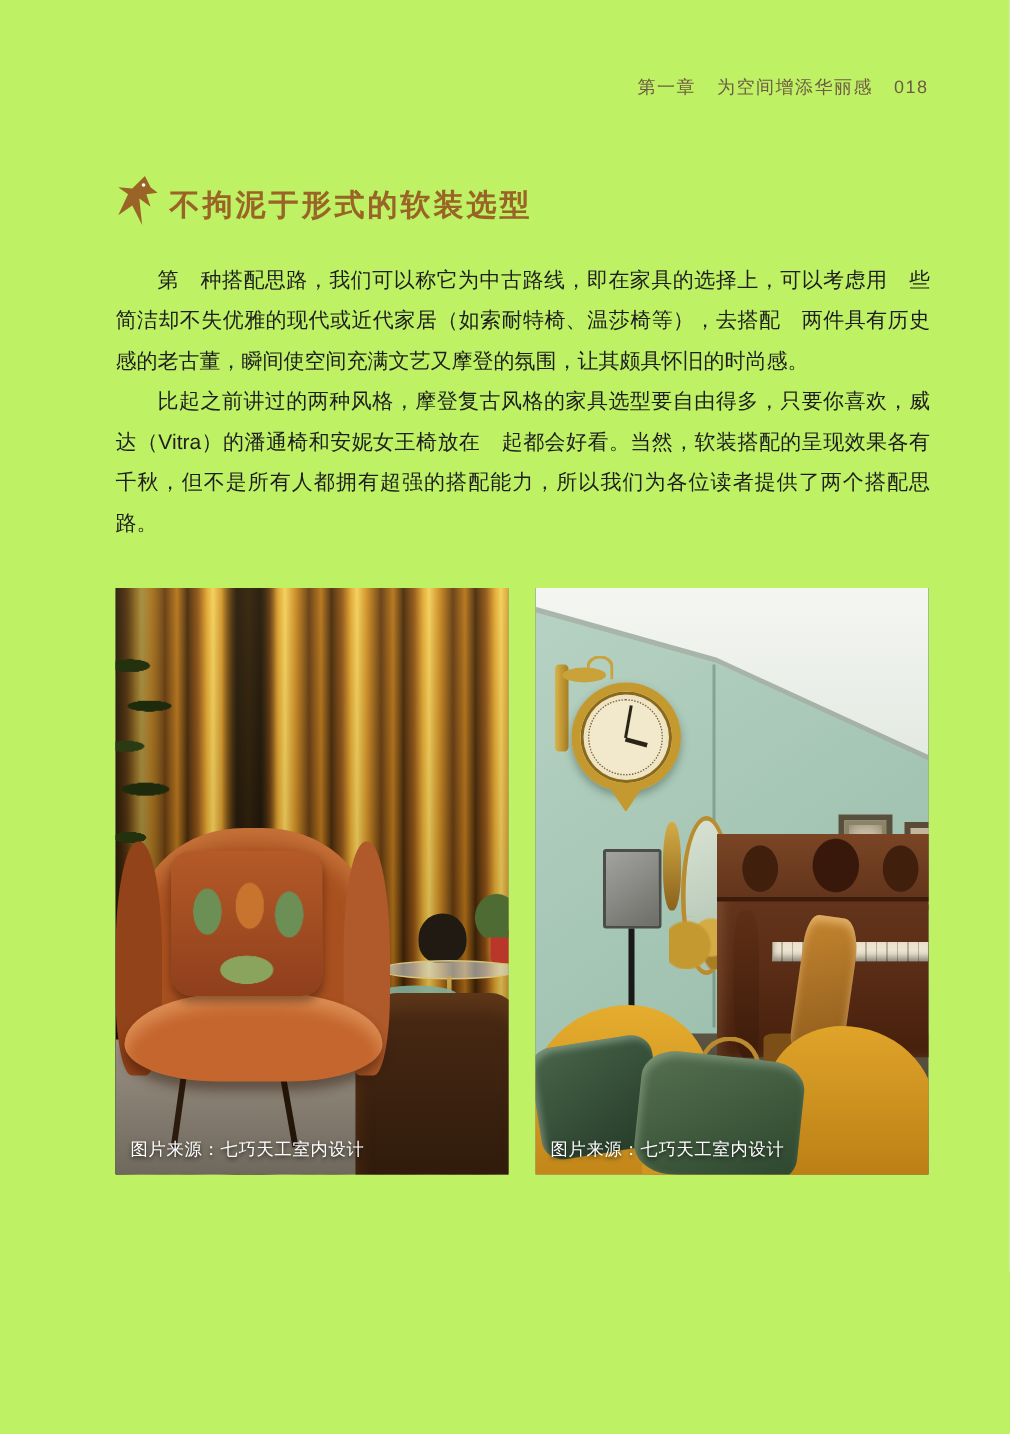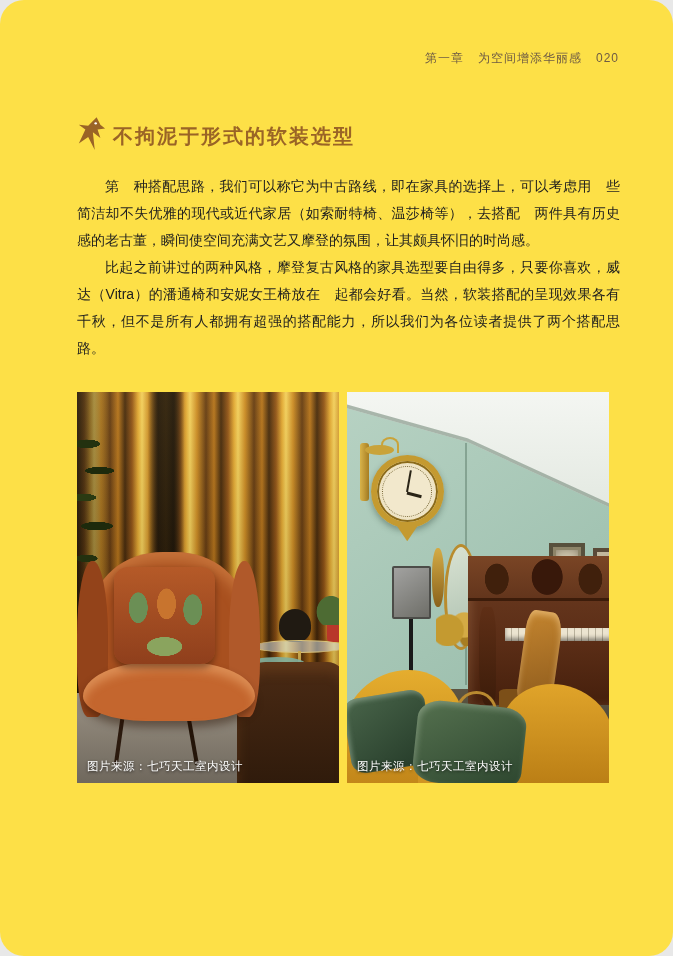--- a/index.html
+++ b/index.html
@@ -1,20 +1,20 @@
 <!DOCTYPE html>
 <html><head>
 <meta charset="utf-8">
 <style>
   * { margin:0; padding:0; box-sizing:border-box; }
   html,body { background:#e8e8e8; }
   body { font-family:"Liberation Sans","DejaVu Sans",sans-serif; }
   .page {
     position:relative; width:673px; height:956px; margin:0 auto;
-    background:#fde047; overflow:hidden;border-radius:24px;
+    background:#bef264; overflow:hidden;
   }
 
   
   .running-head {
     position:absolute; top:50px; right:54px;
     font-size:12px; color:#6e5b44; letter-spacing:1px;
     display:flex; align-items:baseline;
   }
   .running-head .sep { width:14px; }
 
@@ -31,21 +31,21 @@
   
   .body-text {
     position:absolute; left:77px; top:173px; width:543px;
     font-size:14px; line-height:27px; color:#1e1e1e; text-align:justify;
   }
   .body-text p { text-indent:2em; margin:0; }
 
   
   .figures {
     position:absolute; left:77px; top:392px; width:542px;
-    display:flex; gap:8px;
+    display:flex; gap:18px;
   }
   .figure { width:262px; }
   .photo {
     position:relative; width:262px; height:391px; overflow:hidden; background:#777;
   }
   .credit {
     position:absolute; left:10px; bottom:9px; z-index:40;
     color:#ffffff; font-size:11.5px; letter-spacing:0.5px;
     text-shadow:0 1px 3px rgba(0,0,0,0.75);
     white-space:nowrap;
@@ -191,21 +191,21 @@
 </head>
 <body>
 
 <div class="page">
 
   <div class="running-head">
     <span>第一章</span>
     <span class="sep"></span>
     <span>为空间增添华丽感</span>
     <span class="sep"></span>
-    <span>020</span>
+    <span>018</span>
   </div>
 
   <div class="section-title">
     <svg class="glyph" viewBox="0 0 32 42">
       <path fill="#9a6426" d="M22 1 L26 9 L31 13 L23 14 L26 23 L18 17 L20 36 L13 22 L3 29 L10 14 L3 9 L13 10 Z"></path>
       <circle cx="21" cy="7.5" r="1.3" fill="#ffffff"></circle>
     </svg>
     <span class="txt">不拘泥于形式的软装选型</span>
   </div>
 

